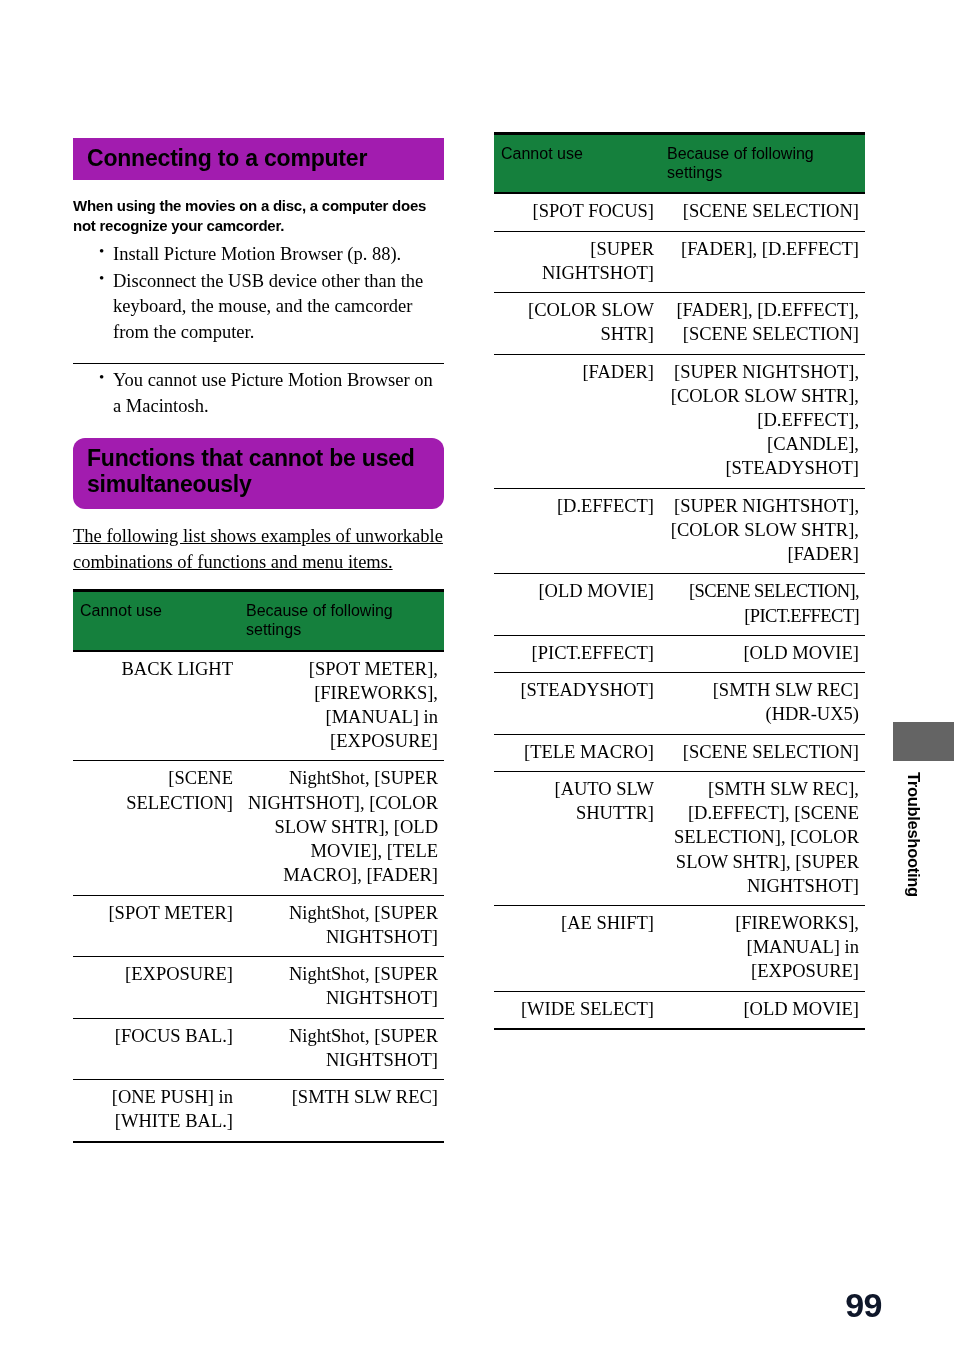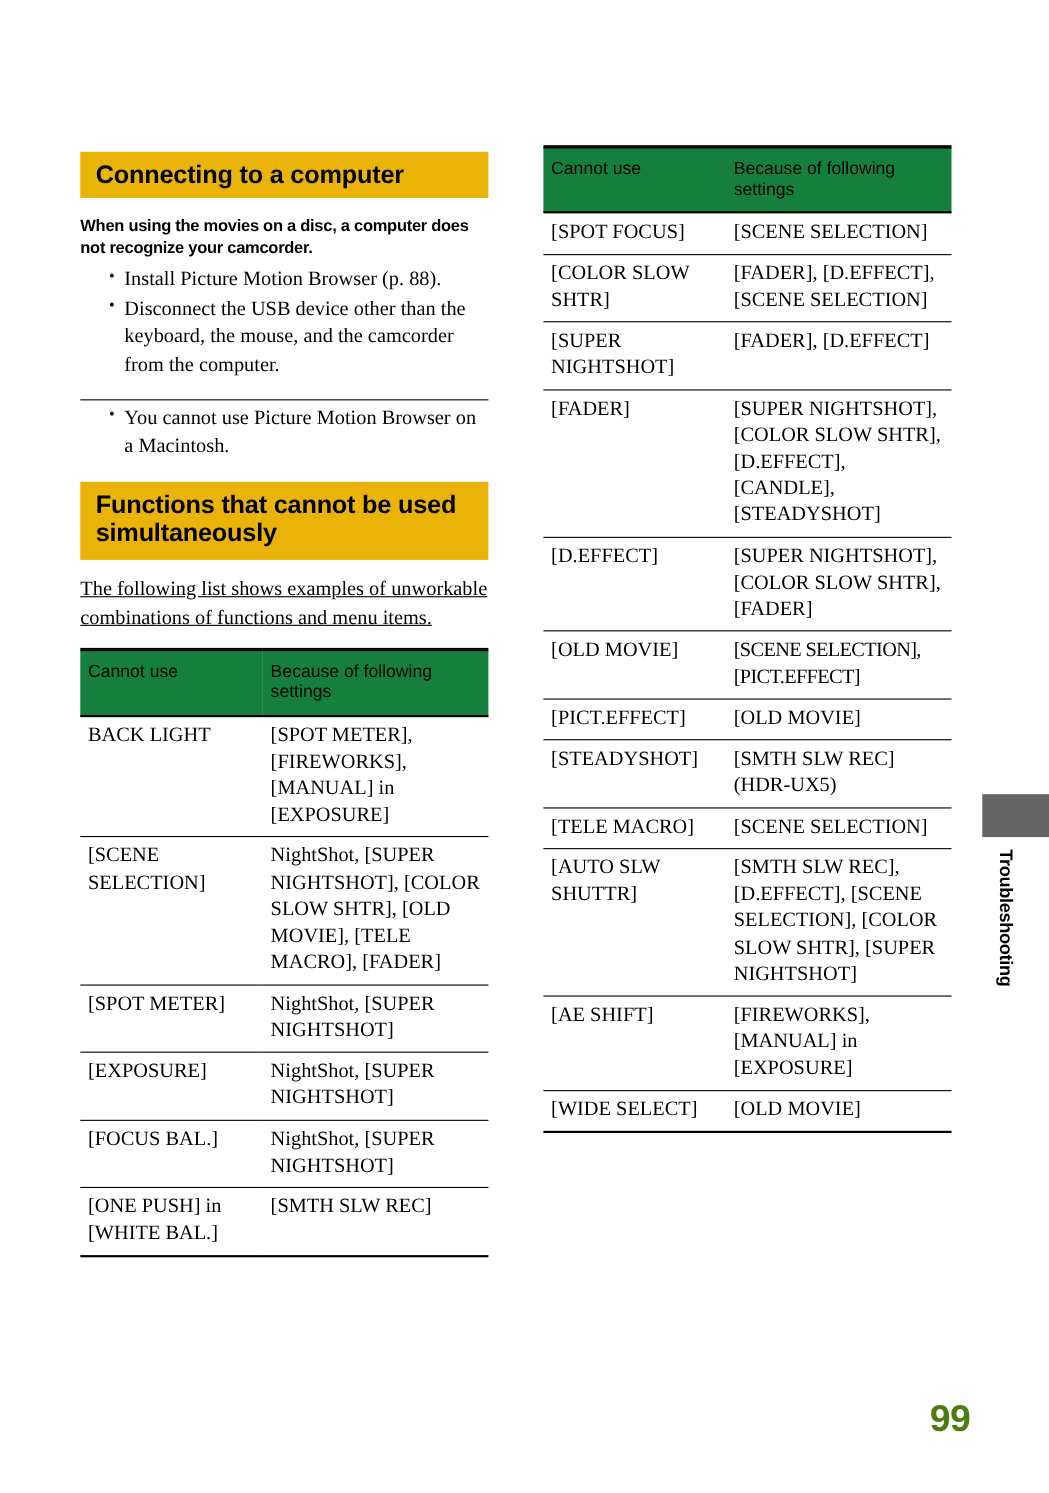--- a/index.html
+++ b/index.html
@@ -26,32 +26,33 @@
   }
   .col-right {
     position: absolute;
     left: 494px;
     top: 132px;
     width: 371px;
   }
 
   
   .section-banner {
-    background: #eab308;
+    background: #a21caf;
     padding: 7px 14px 9px 14px;
     font-family: "Liberation Sans Narrow", "Liberation Sans", sans-serif;
     font-weight: bold;
     font-size: 23px;
     line-height: 1.14;
     letter-spacing: -0.2px;
     color: #000;
     box-sizing: border-box;
   }
   .section-banner.two-line {
     padding-bottom: 11px;
+    border-radius: 12px;
   }
 
   
   .subheading {
     font-family: "Liberation Sans", "DejaVu Sans", sans-serif;
     font-weight: bold;
     font-size: 15px;
     line-height: 1.33;
     margin: 16px 0 6px 0;
     letter-spacing: -0.25px;
@@ -111,21 +112,21 @@
     line-height: 1.2;
     text-align: left;
     vertical-align: top;
     padding: 9px 6px 10px 7px;
     border-top: 3px solid #000;
     border-bottom: 2.5px solid #000;
   }
   table.combo tbody td {
     font-size: 18.5px;
     line-height: 1.31;
-    text-align: left;
+    text-align: right;
     vertical-align: top;
     padding: 5px 6px 7px 7px;
     border-bottom: 1.3px solid #000;
   }
   table.combo tbody tr:last-child td {
     border-bottom: 2.6px solid #000;
   }
   td.tight { letter-spacing: -0.6px; }
 
   
@@ -149,26 +150,26 @@
     color: #000;
     writing-mode: vertical-rl;
     text-orientation: mixed;
     white-space: nowrap;
   }
 
   
   .page-number {
     position: absolute;
     right: 72px;
-    bottom: 47px;
+    bottom: 32px;
     font-family: "Liberation Sans Narrow", "Liberation Sans", sans-serif;
     font-weight: bold;
     font-size: 34px;
     letter-spacing: -0.5px;
-    color: #4d7c0f;
+    color: #0f172a;
   }
 </style>
 </head>
 <body>
 
 <div class="page">
 
   <div class="col-left">
 
     <div class="section-banner">Connecting to a computer</div>
@@ -244,26 +245,26 @@
           <th>Cannot use</th>
           <th>Because of following settings</th>
         </tr>
       </thead>
       <tbody>
         <tr>
           <td>[SPOT FOCUS]</td>
           <td>[SCENE SELECTION]</td>
         </tr>
         <tr>
+          <td>[SUPER NIGHTSHOT]</td>
+          <td>[FADER], [D.EFFECT]</td>
+        </tr>
+        <tr>
           <td>[COLOR SLOW SHTR]</td>
           <td>[FADER], [D.EFFECT], [SCENE SELECTION]</td>
-        </tr>
-        <tr>
-          <td>[SUPER NIGHTSHOT]</td>
-          <td>[FADER], [D.EFFECT]</td>
         </tr>
         <tr>
           <td>[FADER]</td>
           <td>[SUPER NIGHTSHOT], [COLOR SLOW SHTR], [D.EFFECT], [CANDLE], [STEADYSHOT]</td>
         </tr>
         <tr>
           <td>[D.EFFECT]</td>
           <td>[SUPER NIGHTSHOT], [COLOR SLOW SHTR], [FADER]</td>
         </tr>
         <tr>

